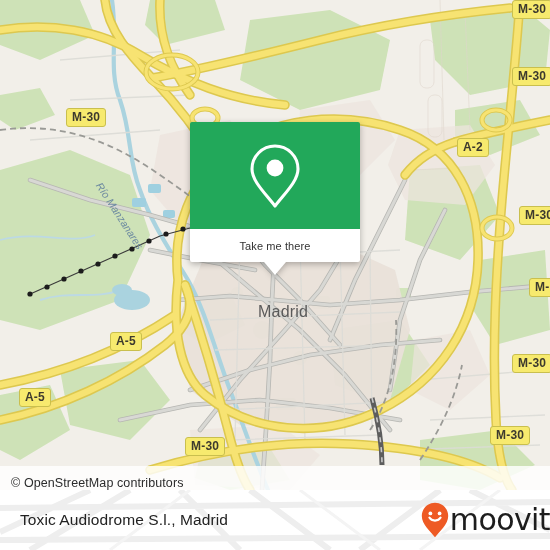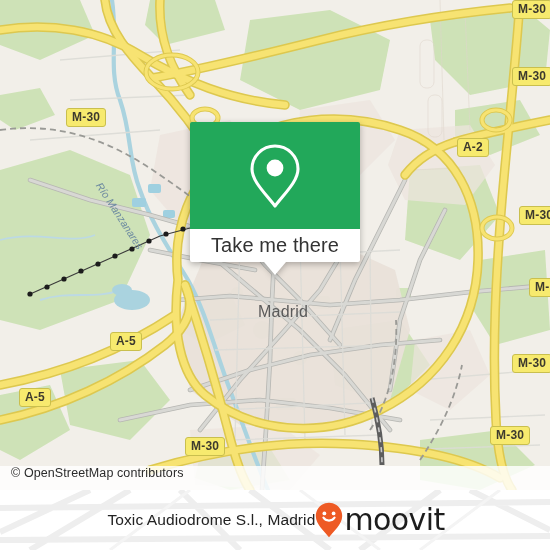--- a/index.html
+++ b/index.html
@@ -78,21 +78,21 @@
   #popup-foot {
     height: 33px;
     background: #ffffff;
     border-radius: 0 0 2px 2px;
     display: flex;
     align-items: center;
     justify-content: center;
     position: relative;
   }
   #popup-foot-label {
-    font-size: 20px;
+    font-size: 11px;
     color: #333333;
     letter-spacing: .1px;
   }
   #popup-tail {
     position: absolute;
     left: 50%;
     top: 100%;
     margin-left: -11px;
     width: 0; height: 0;
     border-left: 11px solid transparent;
@@ -102,58 +102,57 @@
 
   
   #attribution {
     position: absolute;
     left: 0;
     top: 466px;
     width: 550px;
     height: 24px;
     background: rgba(255,255,255,.82);
     display: flex;
-    align-items: flex-start;
+    align-items: flex-end;
   }
   #attribution-text {
     font-size: 12.5px;
     color: #2b2b2b;
     padding-left: 11px;
     letter-spacing: .1px;
   }
 
   
   #footer {
     position: absolute;
     left: 0; top: 490px;
     width: 550px; height: 60px;
     background: #ffffff;
     display: flex;
     align-items: center;
-    justify-content: center;
+    justify-content: space-between;
     overflow: hidden;
   }
   #footer-watermark {
     position: absolute;
     left: 0; top: 0; width: 550px; height: 60px;
     pointer-events: none;
   }
   #footer-title {
     position: relative;
     font-size: 15.5px;
     color: #222222;
     padding-left: 20px;
     letter-spacing: .1px;
     z-index: 2;
   }
   #brand {
     position: relative;
     display: flex;
     align-items: center;
-    padding-right: 18px;
     z-index: 2;
   }
   #brand-text {
     font-size: 30px;
     color: #1d1d1d;
     letter-spacing: -0.6px;
     font-family: "DejaVu Sans", sans-serif;
     font-weight: normal;
     margin-left: 1px;
     line-height: 1;

